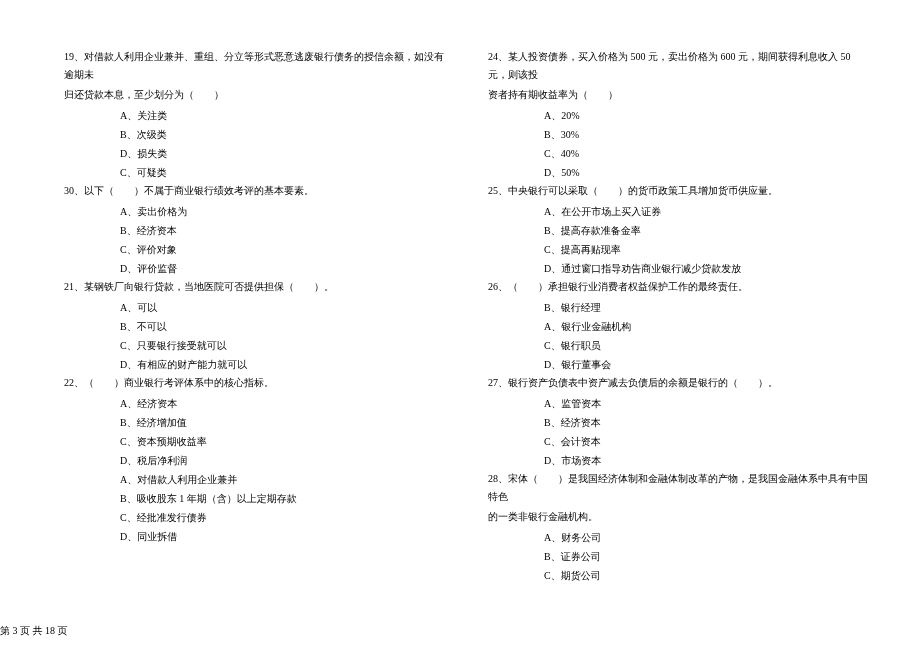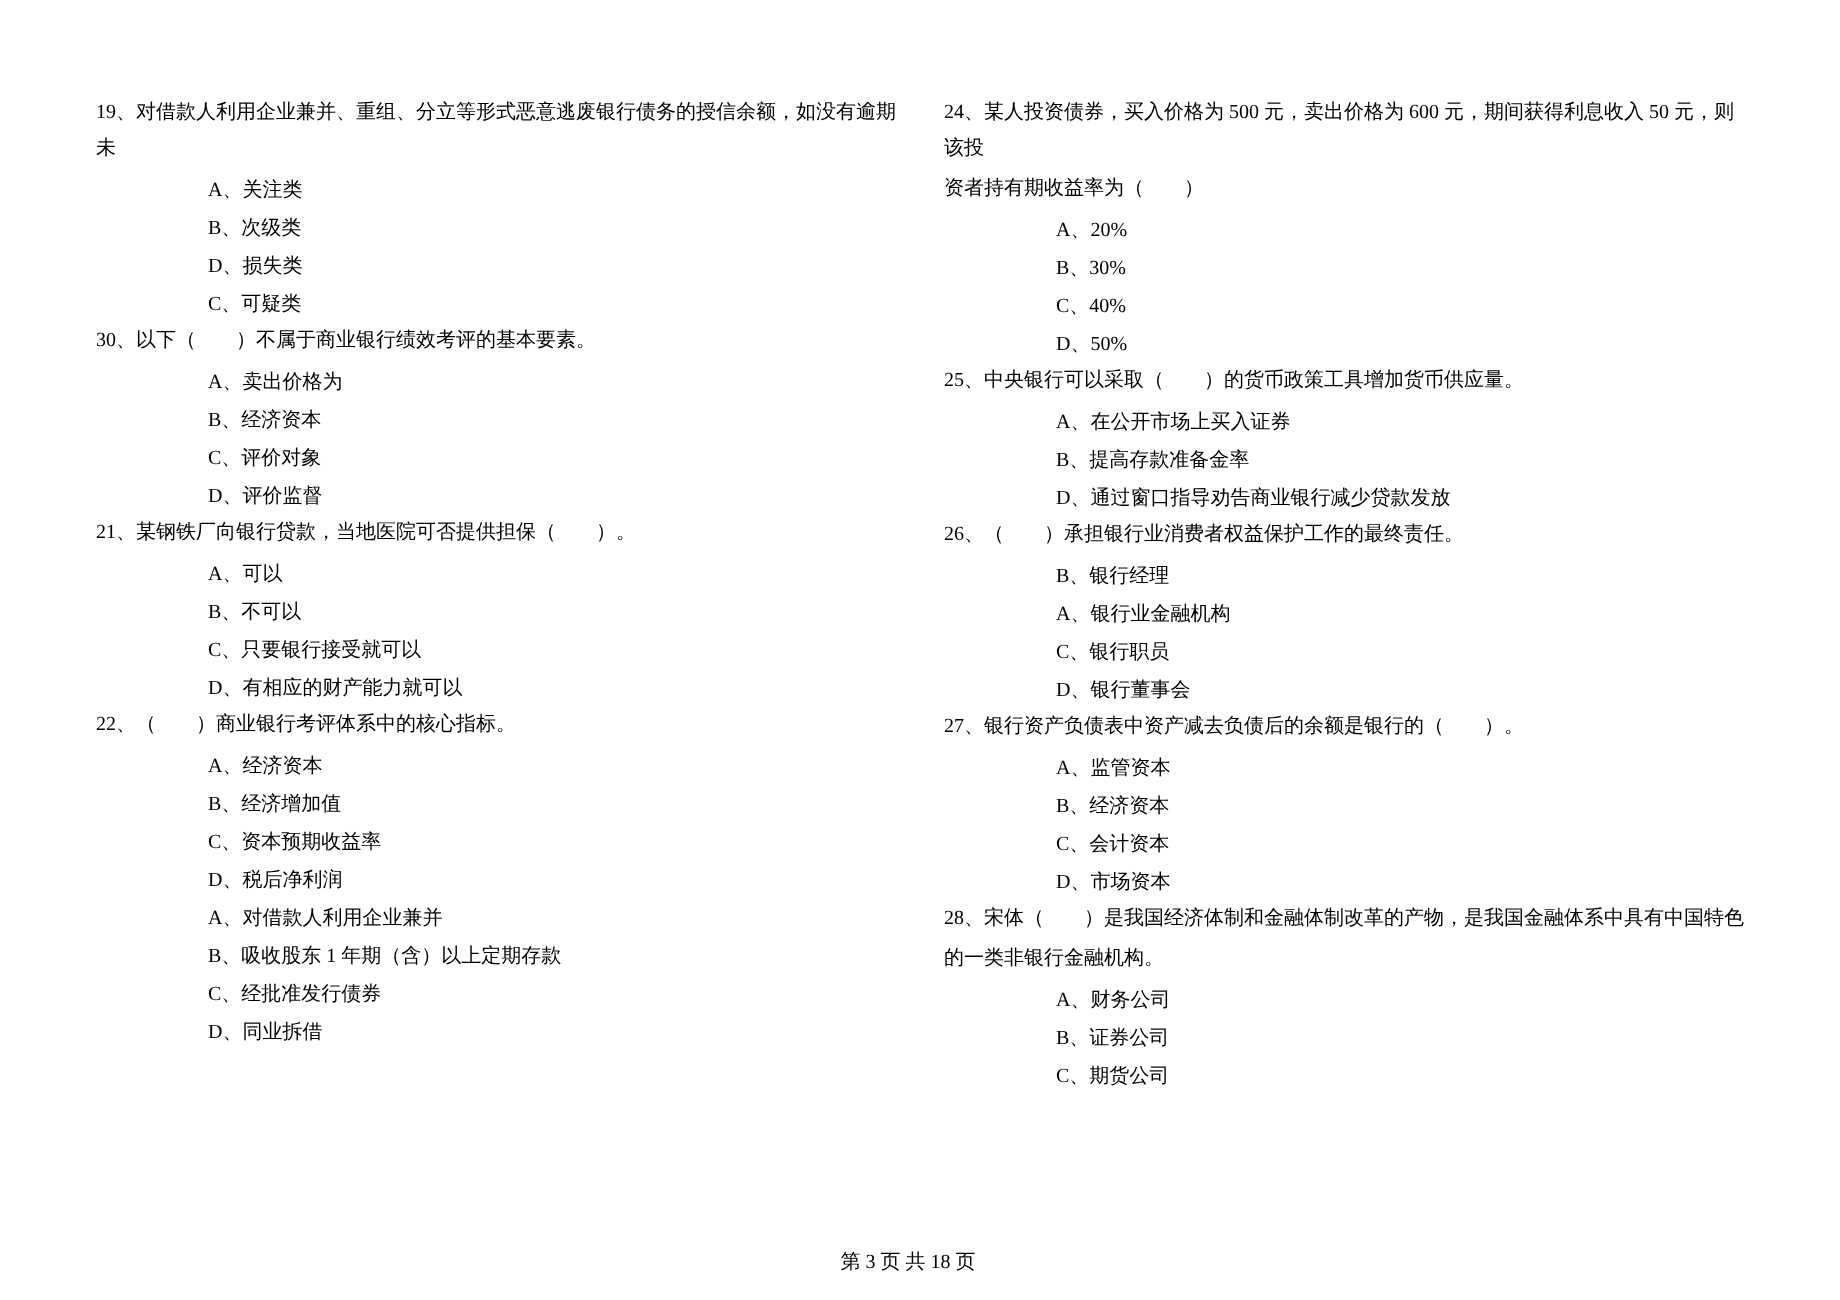--- a/index.html
+++ b/index.html
@@ -18,50 +18,51 @@
       padding: 48px 48px 30px 48px;
     }
     .columns {
       display: flex;
       gap: 24px;
       height: 560px;
     }
     .col {
       flex: 1;
       min-width: 0;
+      margin-left: 16px;
     }
     .q-text {
       line-height: 1.8;
       margin-bottom: 2px;
     }
     .q-text-cont {
       line-height: 1.8;
       margin-bottom: 2px;
       margin-left: 0;
     }
     .opt {
       margin-left: 56px;
       line-height: 1.9;
     }
     .footer {
       position: absolute;
       bottom: 12px;
       left: 0;
       width: 908px;
-      text-align: center;
       font-size: 10px;
     }
   </style>
 </head>
 <body>
 
 <div class="columns">
   <div class="col">
 
     <div class="q-text">19、对借款人利用企业兼并、重组、分立等形式恶意逃废银行债务的授信余额，如没有逾期未</div>
+    <div class="q-text-cont">归还贷款本息，至少划分为（　　）</div>
     <div class="opt">A、关注类</div>
     <div class="opt">B、次级类</div>
     <div class="opt">D、损失类</div>
     <div class="opt">C、可疑类</div>
 
     <div class="q-text">30、以下（　　）不属于商业银行绩效考评的基本要素。</div>
     <div class="opt">A、卖出价格为</div>
     <div class="opt">B、经济资本</div>
     <div class="opt">C、评价对象</div>
     <div class="opt">D、评价监督</div>
@@ -90,20 +91,21 @@
     <div class="q-text">24、某人投资债券，买入价格为 500 元，卖出价格为 600 元，期间获得利息收入 50 元，则该投</div>
     <div class="q-text-cont">资者持有期收益率为（　　）</div>
     <div class="opt">A、20%</div>
     <div class="opt">B、30%</div>
     <div class="opt">C、40%</div>
     <div class="opt">D、50%</div>
 
     <div class="q-text">25、中央银行可以采取（　　）的货币政策工具增加货币供应量。</div>
     <div class="opt">A、在公开市场上买入证券</div>
     <div class="opt">B、提高存款准备金率</div>
+    <div class="opt">C、提高再贴现率</div>
     <div class="opt">D、通过窗口指导劝告商业银行减少贷款发放</div>
 
     <div class="q-text">26、（　　）承担银行业消费者权益保护工作的最终责任。</div>
     <div class="opt">B、银行经理</div>
     <div class="opt">A、银行业金融机构</div>
     <div class="opt">C、银行职员</div>
     <div class="opt">D、银行董事会</div>
 
     <div class="q-text">27、银行资产负债表中资产减去负债后的余额是银行的（　　）。</div>
     <div class="opt">A、监管资本</div>

